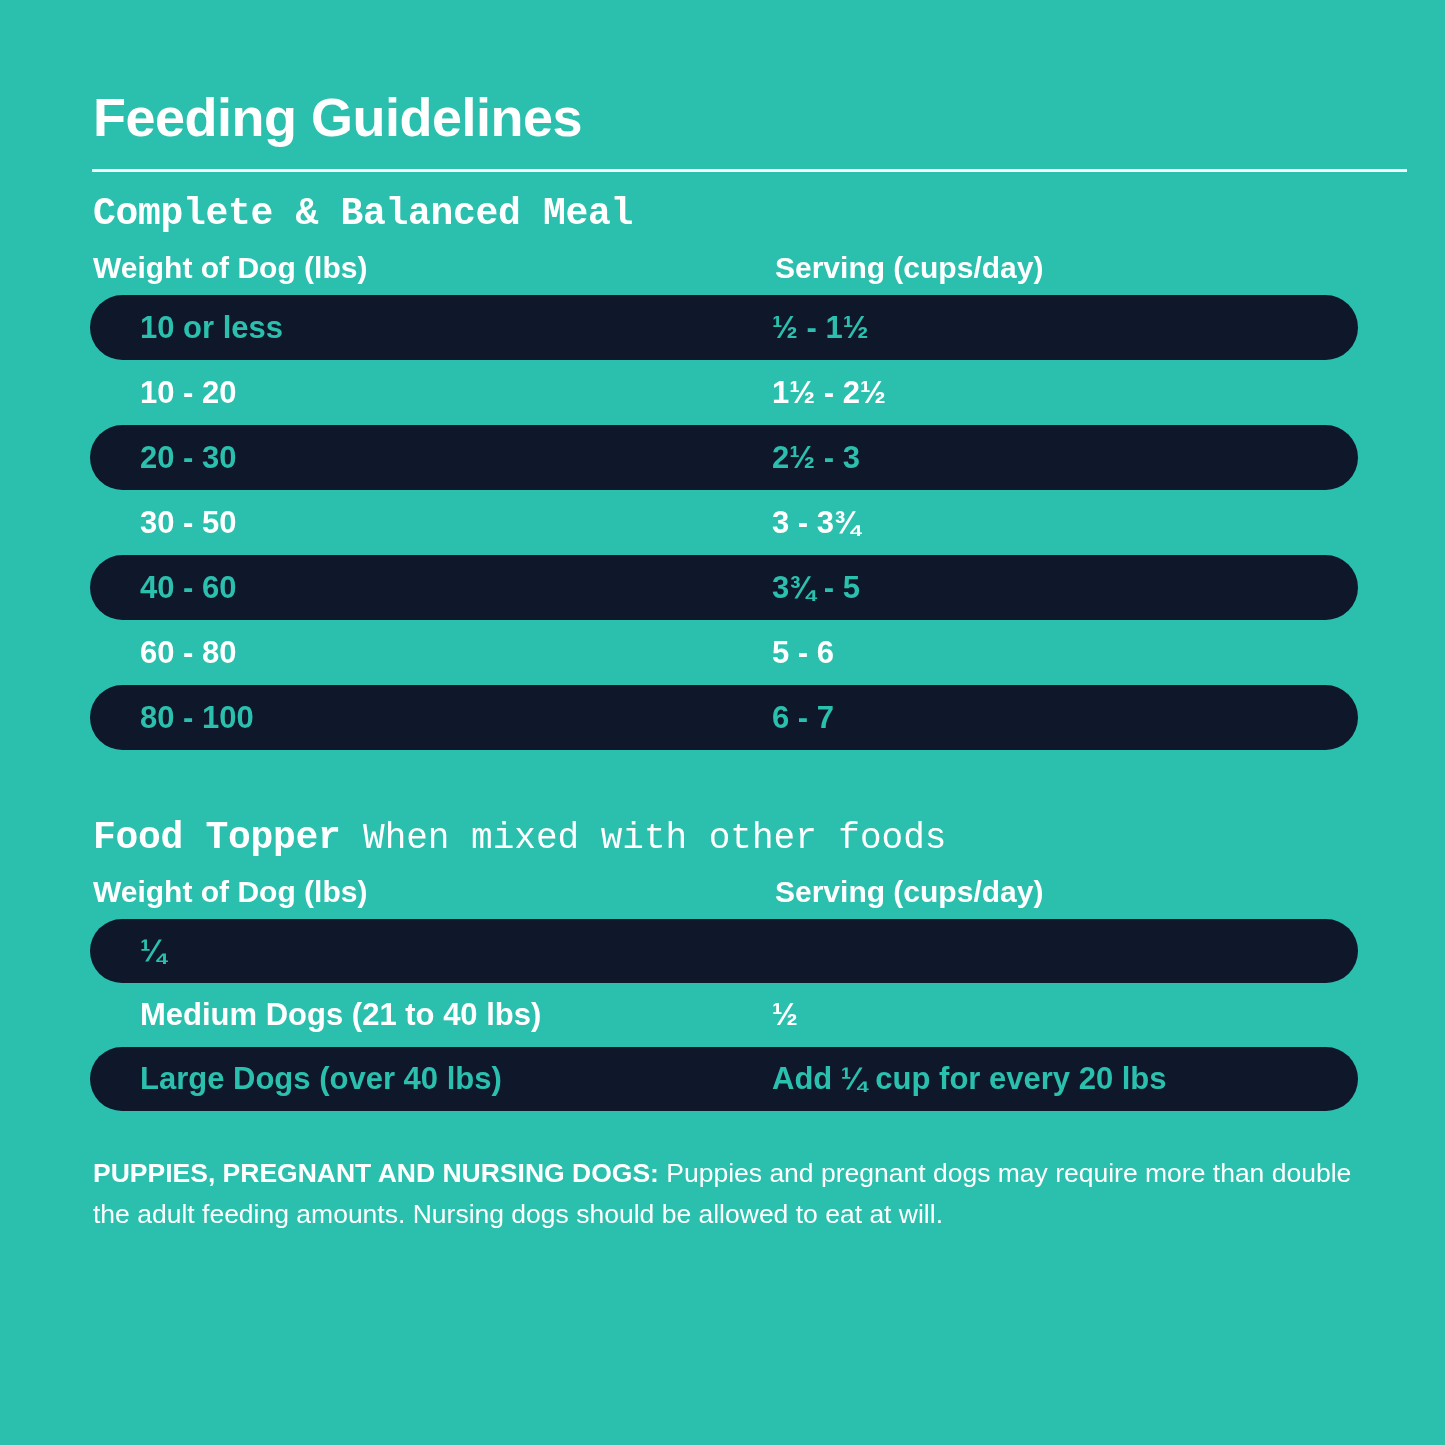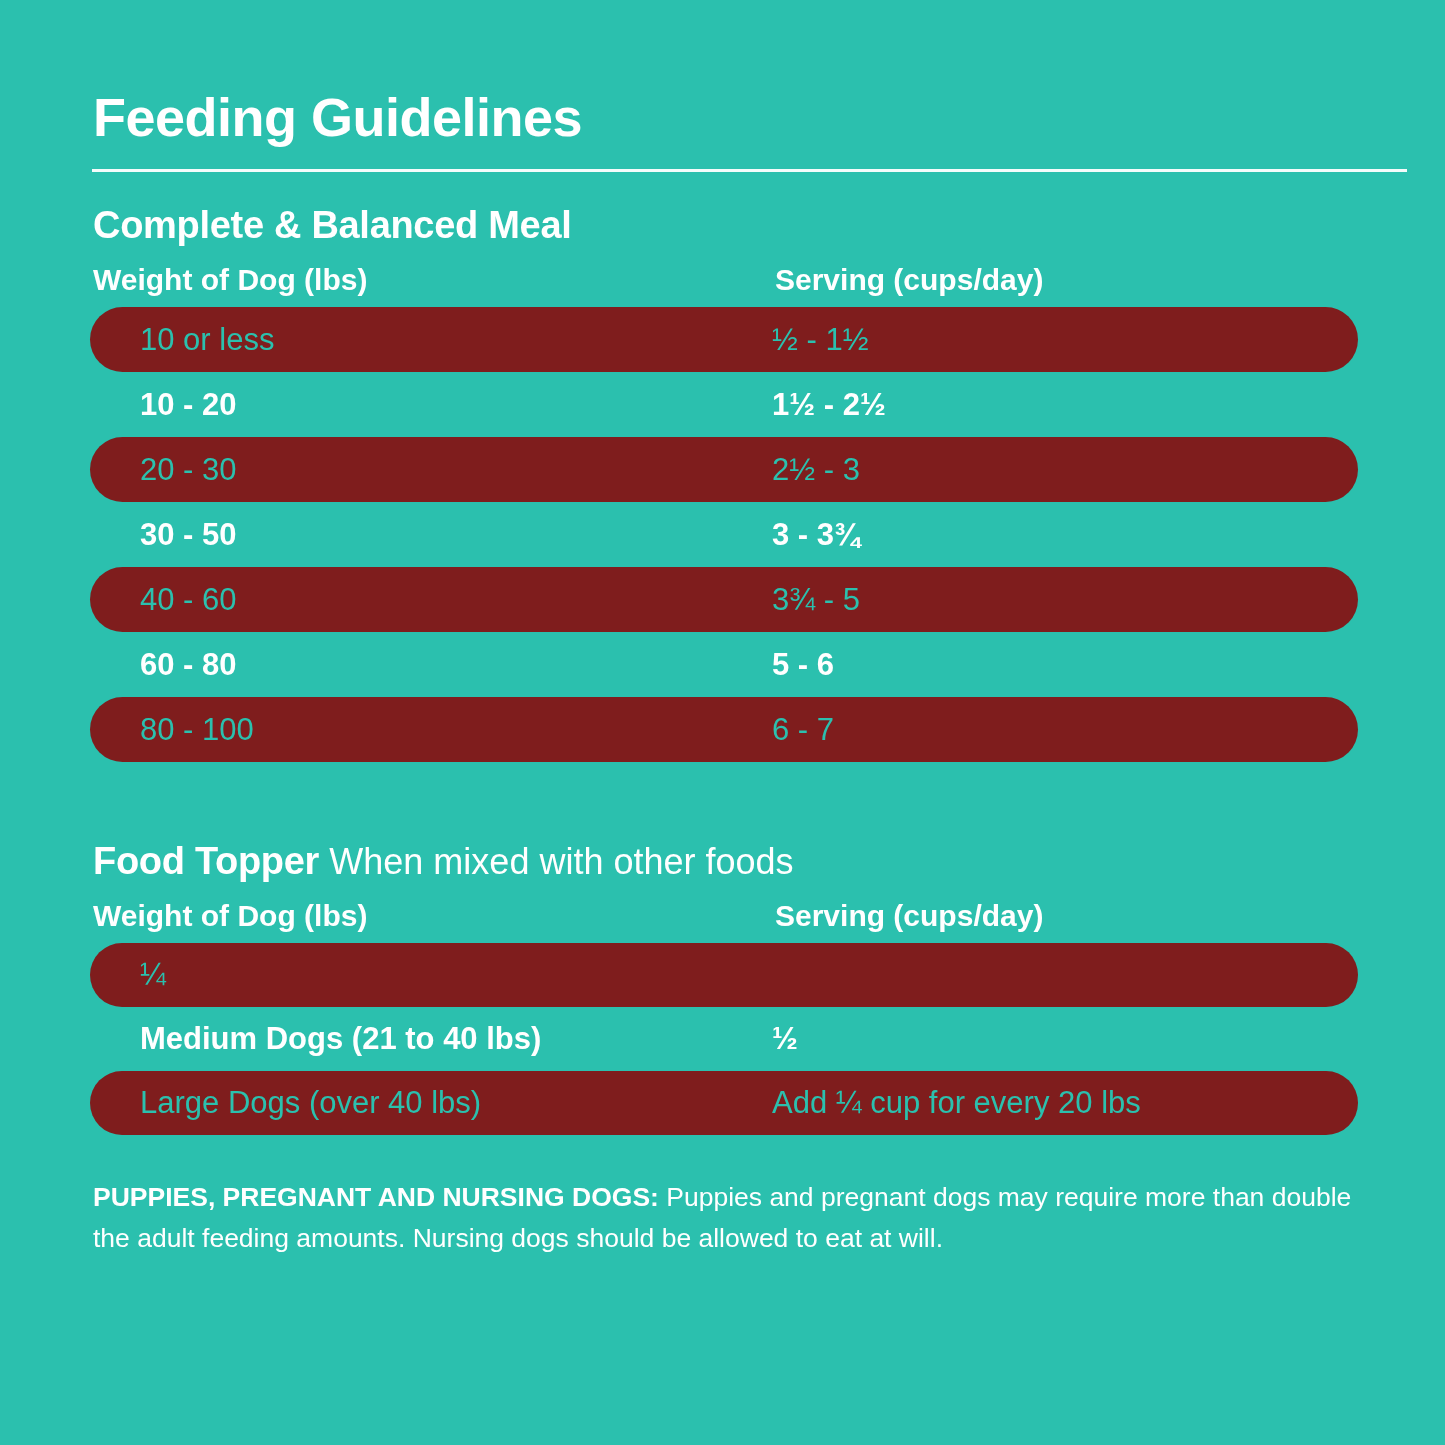--- a/index.html
+++ b/index.html
@@ -35,22 +35,23 @@
     background: #ffffff;
     margin: 22px 2px 0 2px;
     opacity: 0.95;
   }
 
   
   .section-heading {
     color: #ffffff;
     font-size: 38px;
     font-weight: bold;
-    margin: 32px 0 0 3px;
+    margin: 20px 0 0 3px;
     letter-spacing: -0.3px;
+    font-family: Liberation Mono, monospace;
   }
   .section-heading .sub {
     font-weight: normal;
     font-size: 36px;
     letter-spacing: 0;
   }
 
   
   .col-headers {
     display: flex;
@@ -70,23 +71,23 @@
   .row {
     display: flex;
     align-items: center;
     height: 65px;
     padding: 0 0 0 50px;
     box-sizing: border-box;
     font-size: 31px;
     border-radius: 34px;
   }
   .row.odd {
-    background: #7f1d1d;
+    background: #0f172a;
     color: #2BC0AE;
-    font-weight: normal;
+    font-weight: bold;
     justify-content: center;
   }
   .row.even {
     background: transparent;
     color: #ffffff;
     font-weight: bold;
   }
   .row .c1 { width: 632px; }
   .row .c2 { flex: 1; }
 

